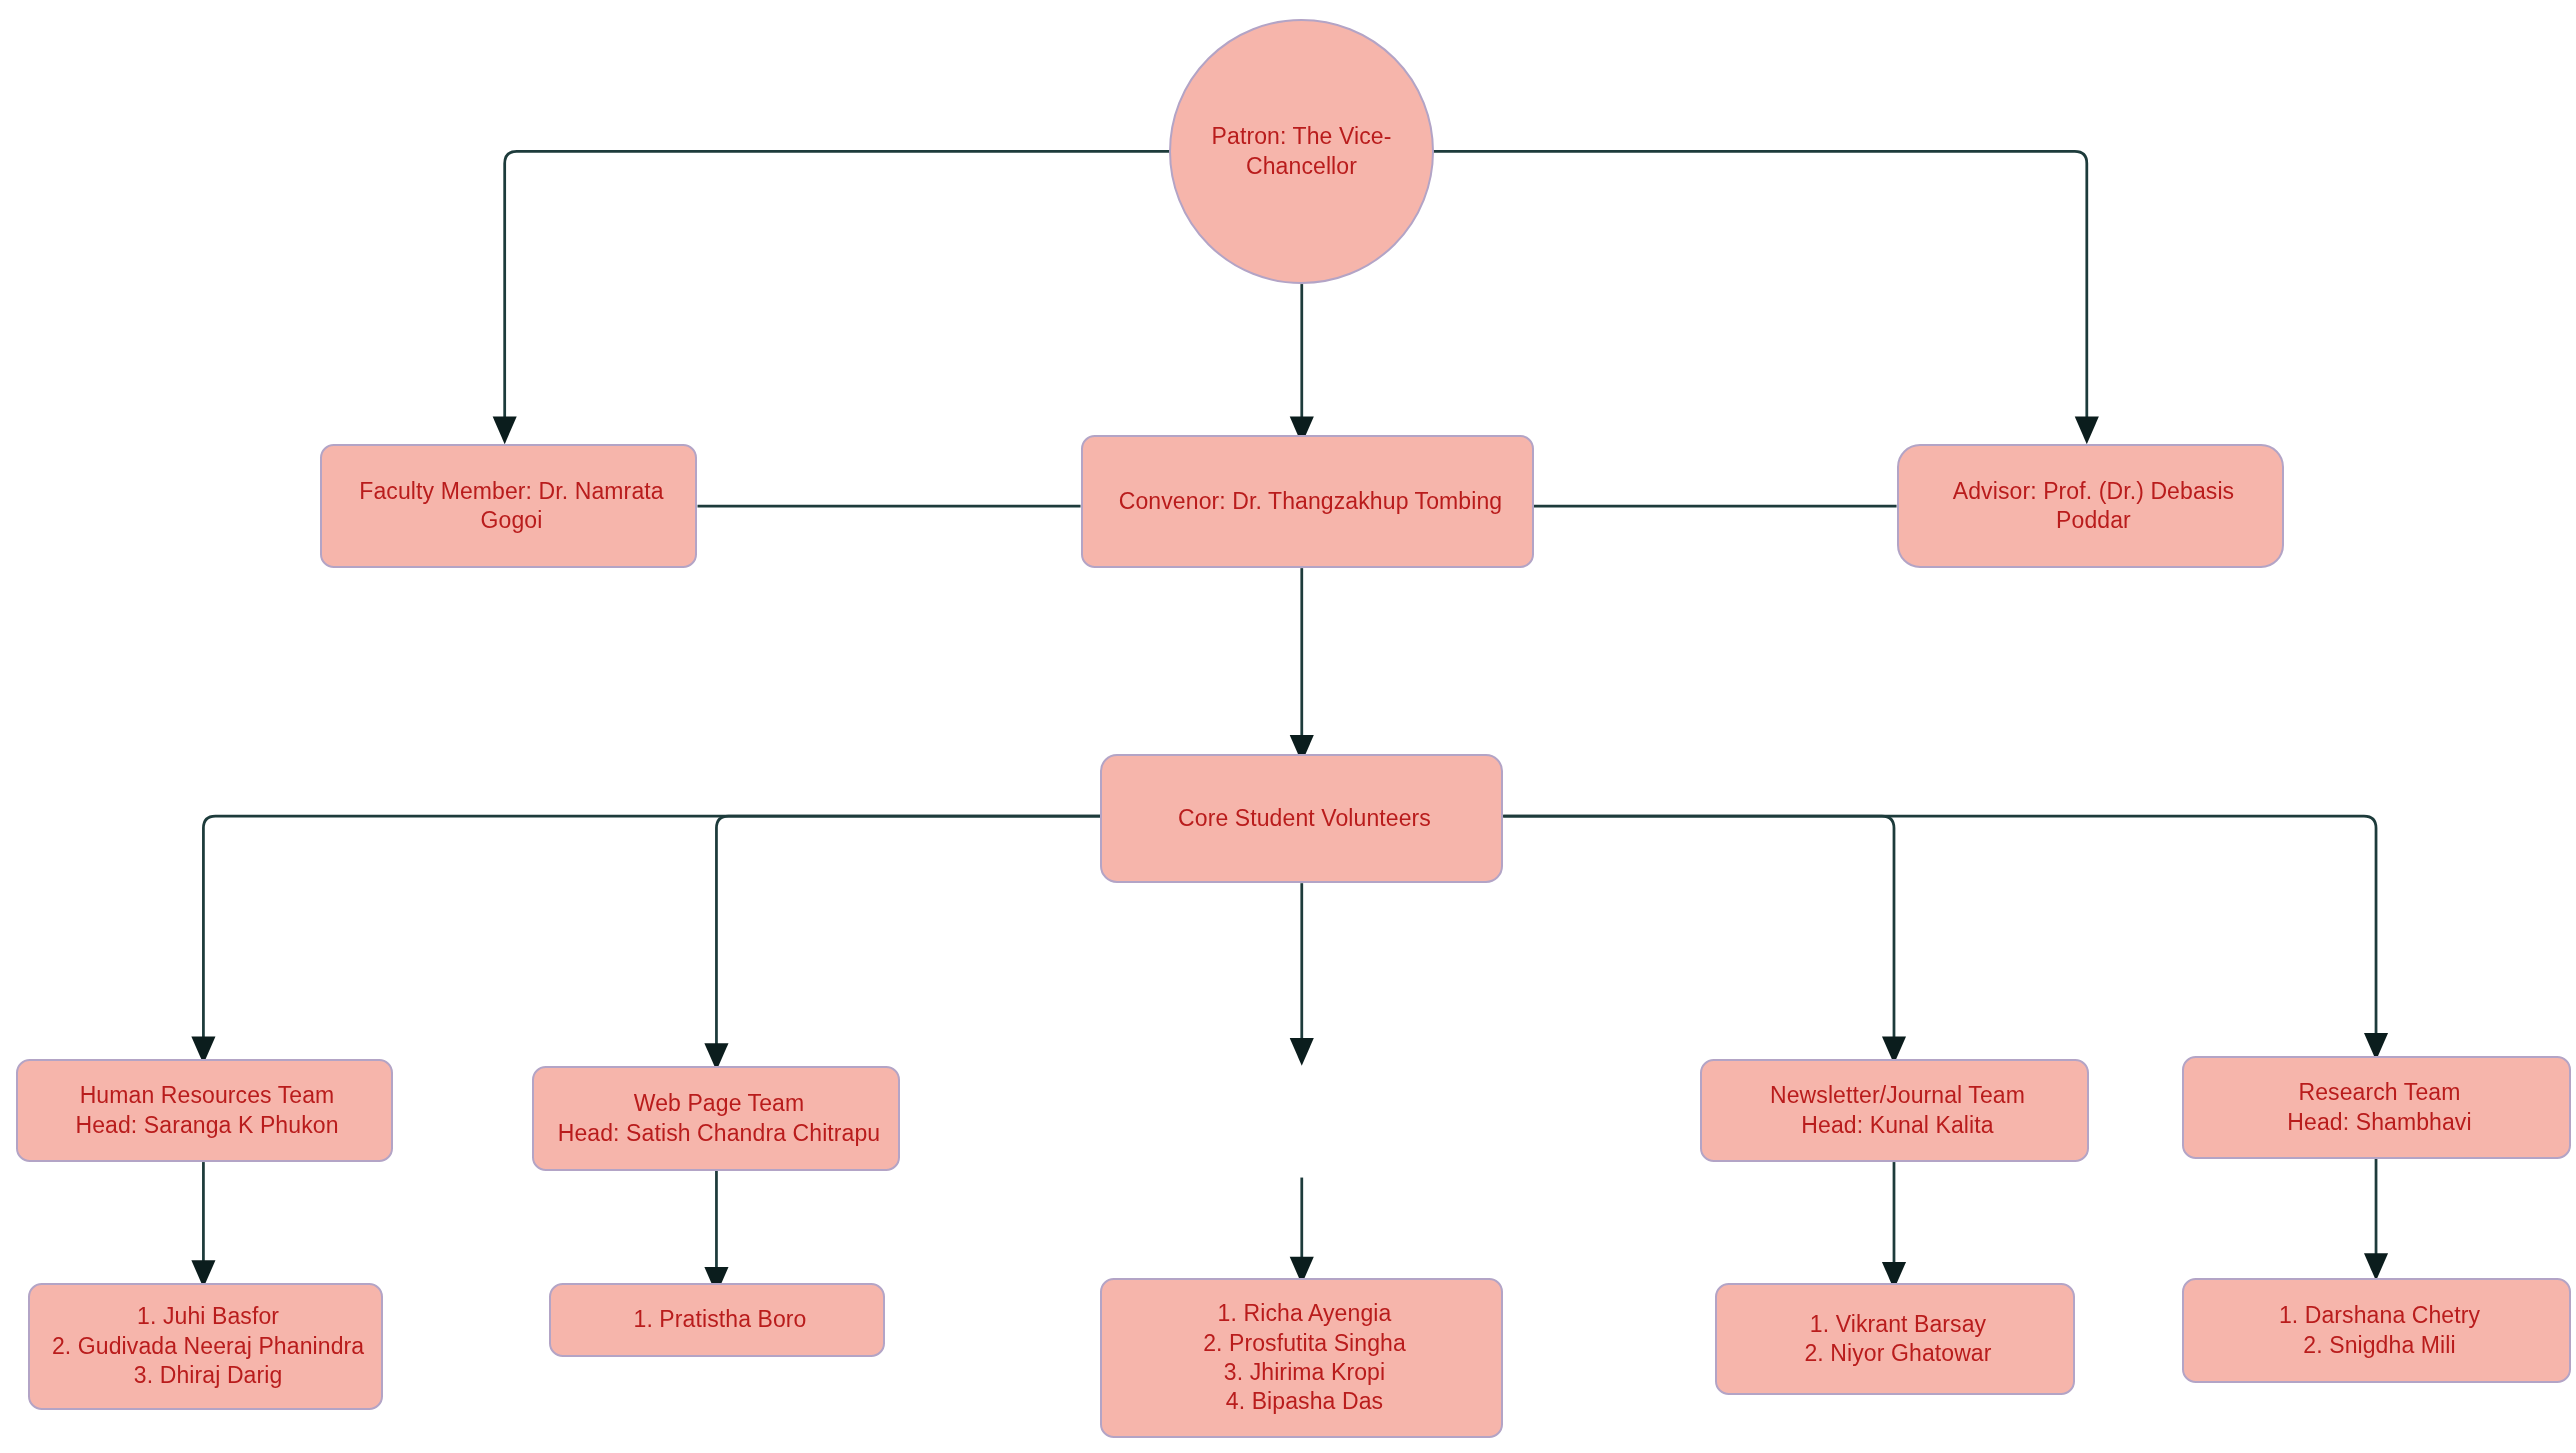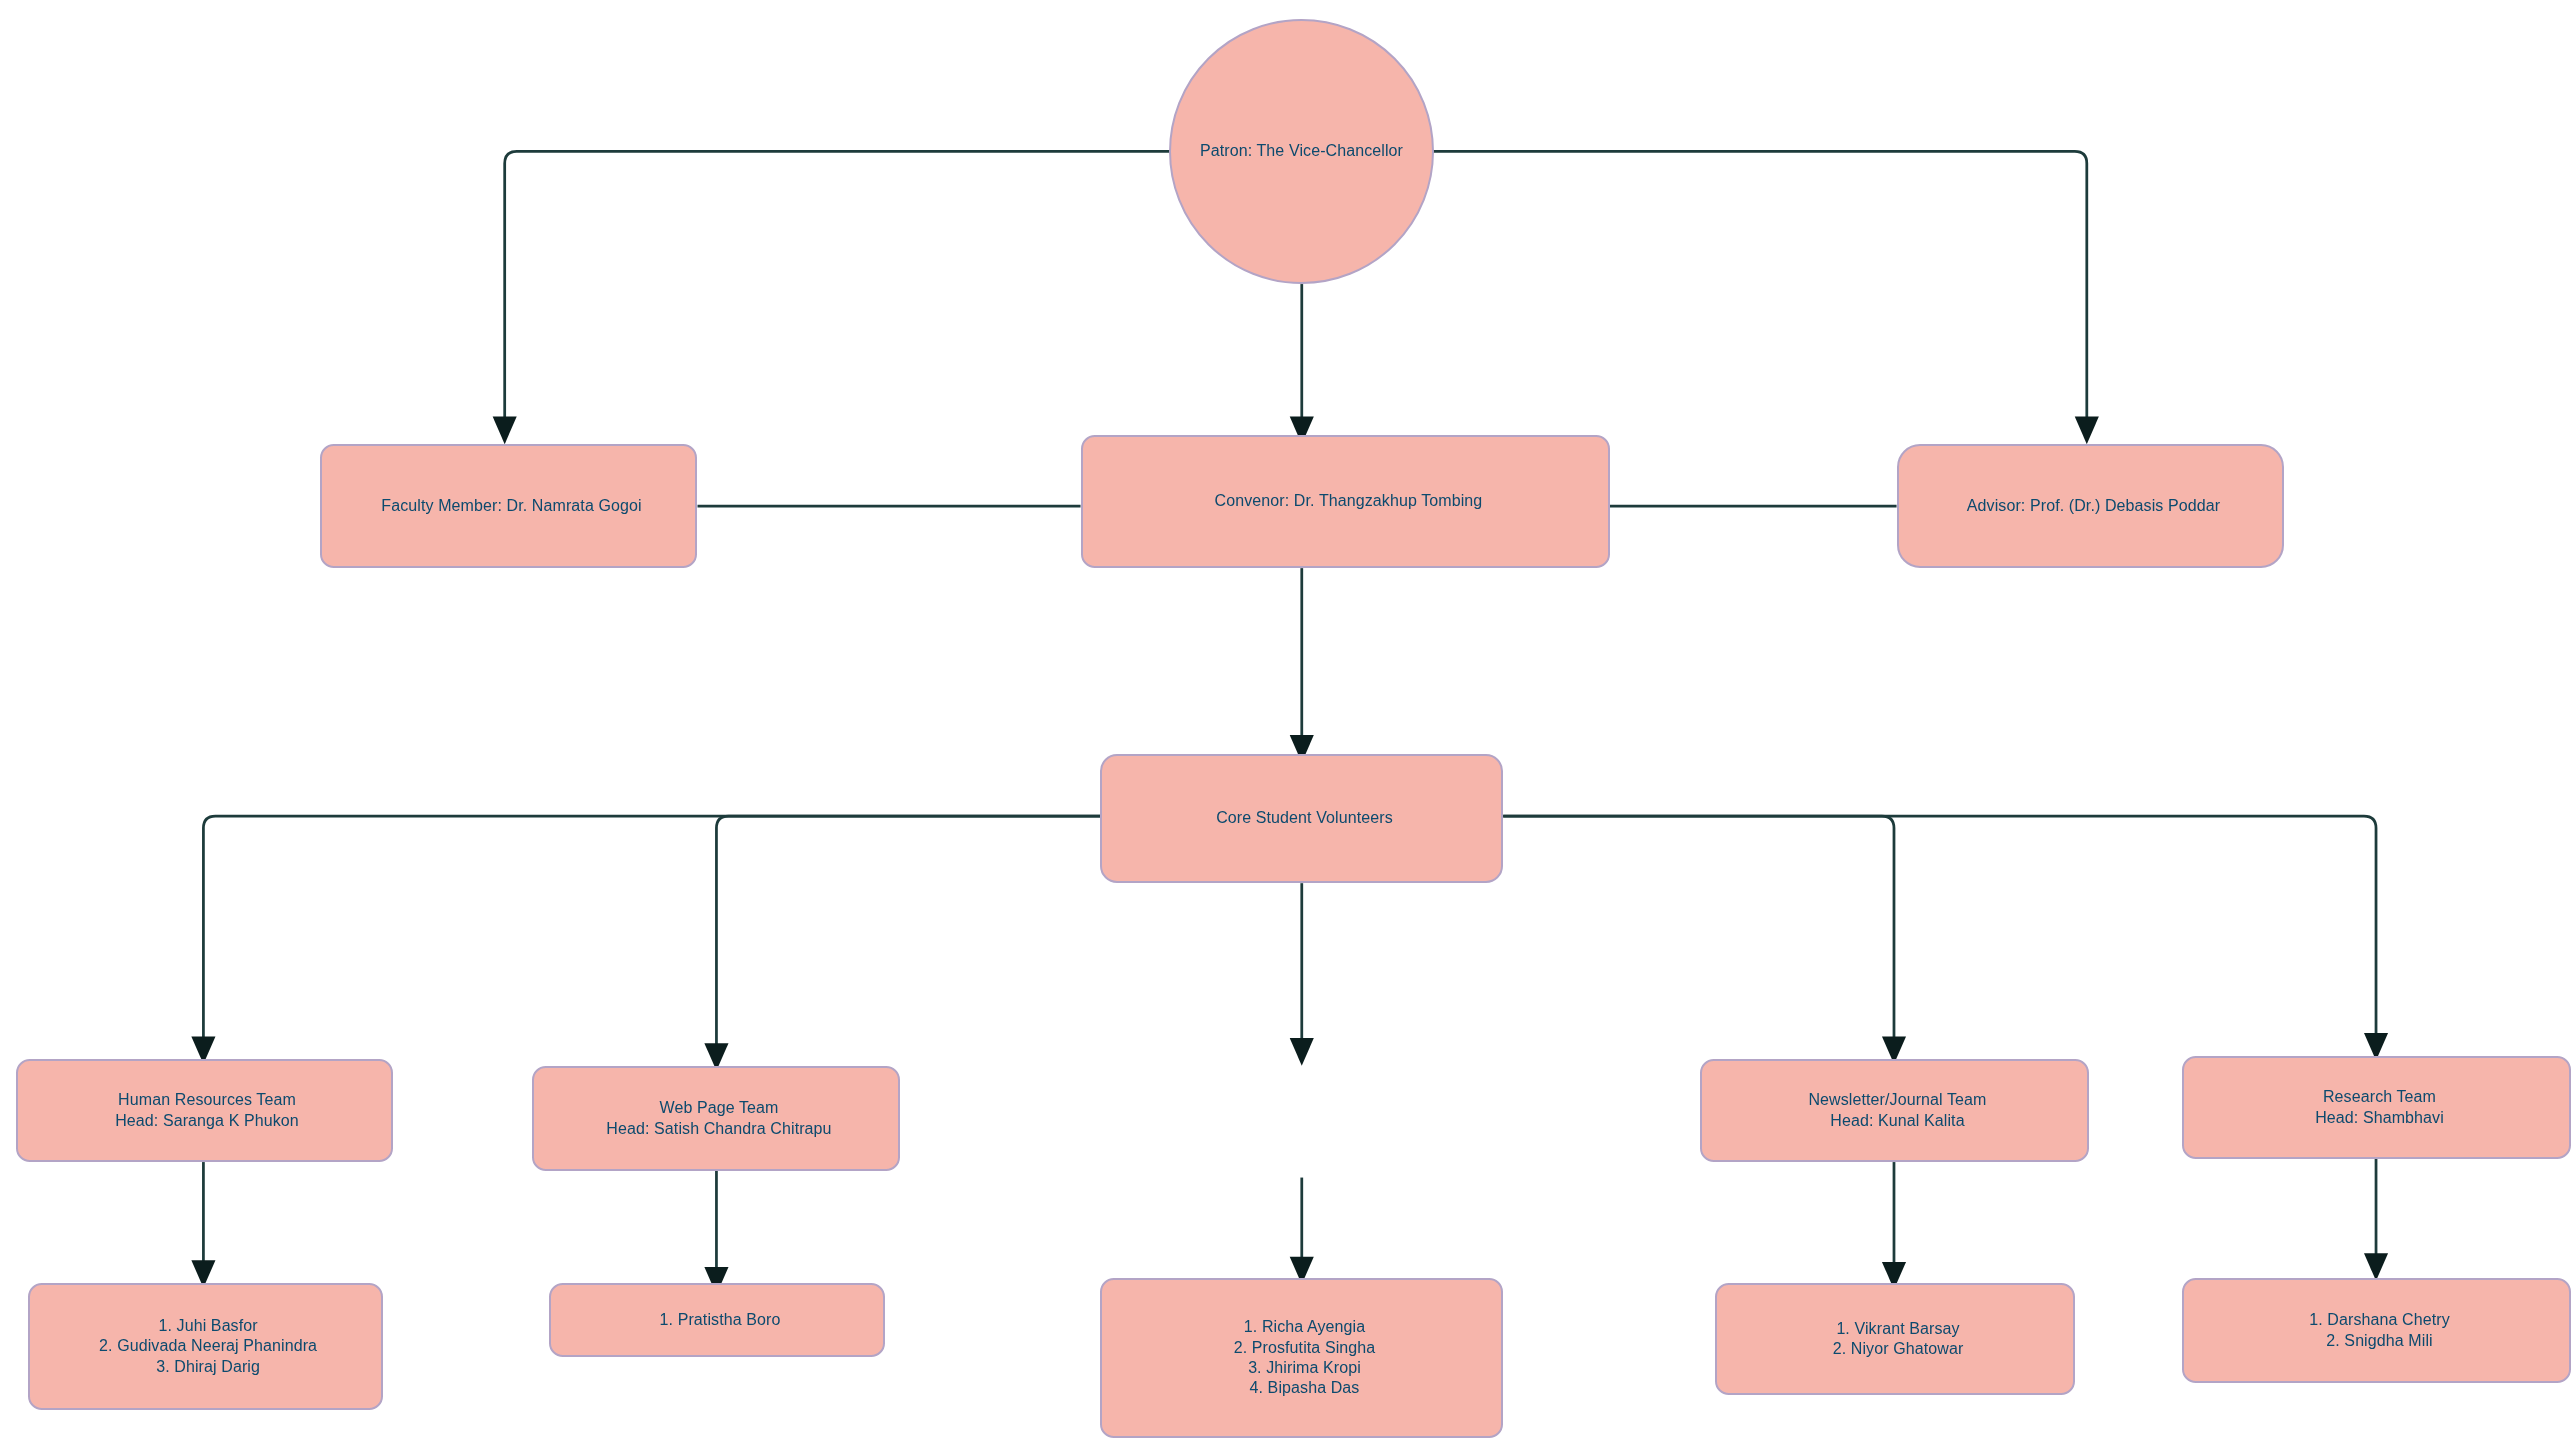--- a/index.html
+++ b/index.html
@@ -35,22 +35,22 @@
   }
   .node {
     position: absolute;
     box-sizing: border-box;
     display: flex;
     align-items: center;
     justify-content: center;
     text-align: center;
     background: #f6b5ab;
     border: 2.2px solid #b3a4c6;
-    color: #0c4a6e;
-    font-size: 16px;
+    color: #b91c1c;
+    font-size: 23px;
     line-height: 1.28;
     letter-spacing: 0.1px;
     padding: 5.2px 12px;
   }
   .node.box {
     border-radius: 13.8px;
     padding-left: 18px;
   }
   .node.circle {
     border-radius: 50%;
@@ -117,21 +117,21 @@
   </svg>
 
   <div class="node circle" style="left:1169px; top:19px; width:265px; height:265px;">
     <span class="node-text">Patron: The Vice-Chancellor</span>
   </div>
 
   <div class="node box" style="left:320px; top:444px; width:377px; height:124px;">
     <span class="node-text">Faculty Member: Dr. Namrata Gogoi</span>
   </div>
 
-  <div class="node box" style="left:1081px; top:435px; width:529px; height:133px;">
+  <div class="node box" style="left:1081px; top:435px; width:453px; height:133px;">
     <span class="node-text">Convenor: Dr. Thangzakhup Tombing</span>
   </div>
 
   <div class="node box" style="left:1897px; top:444px; width:387px; height:124px;border-radius:23px;">
     <span class="node-text">Advisor: Prof. (Dr.) Debasis Poddar</span>
   </div>
 
   <div class="node box" style="left:1100px; top:754px; width:403px; height:129px;border-radius:17px;">
     <span class="node-text">Core Student Volunteers</span>
   </div>

